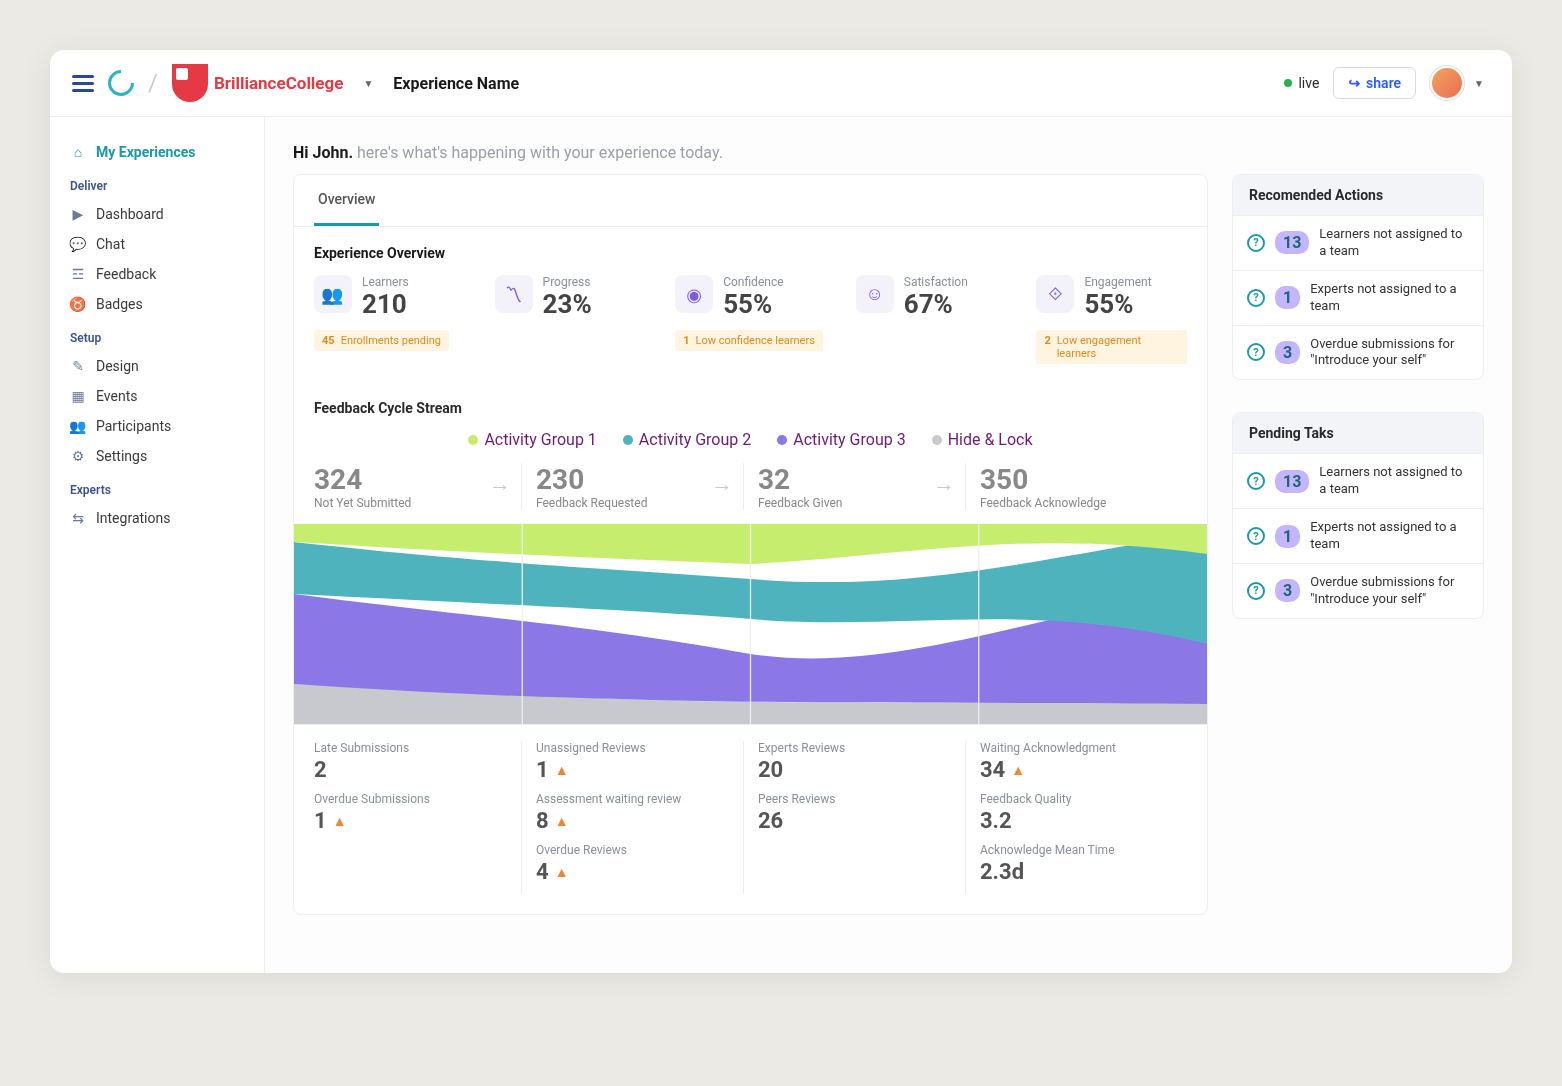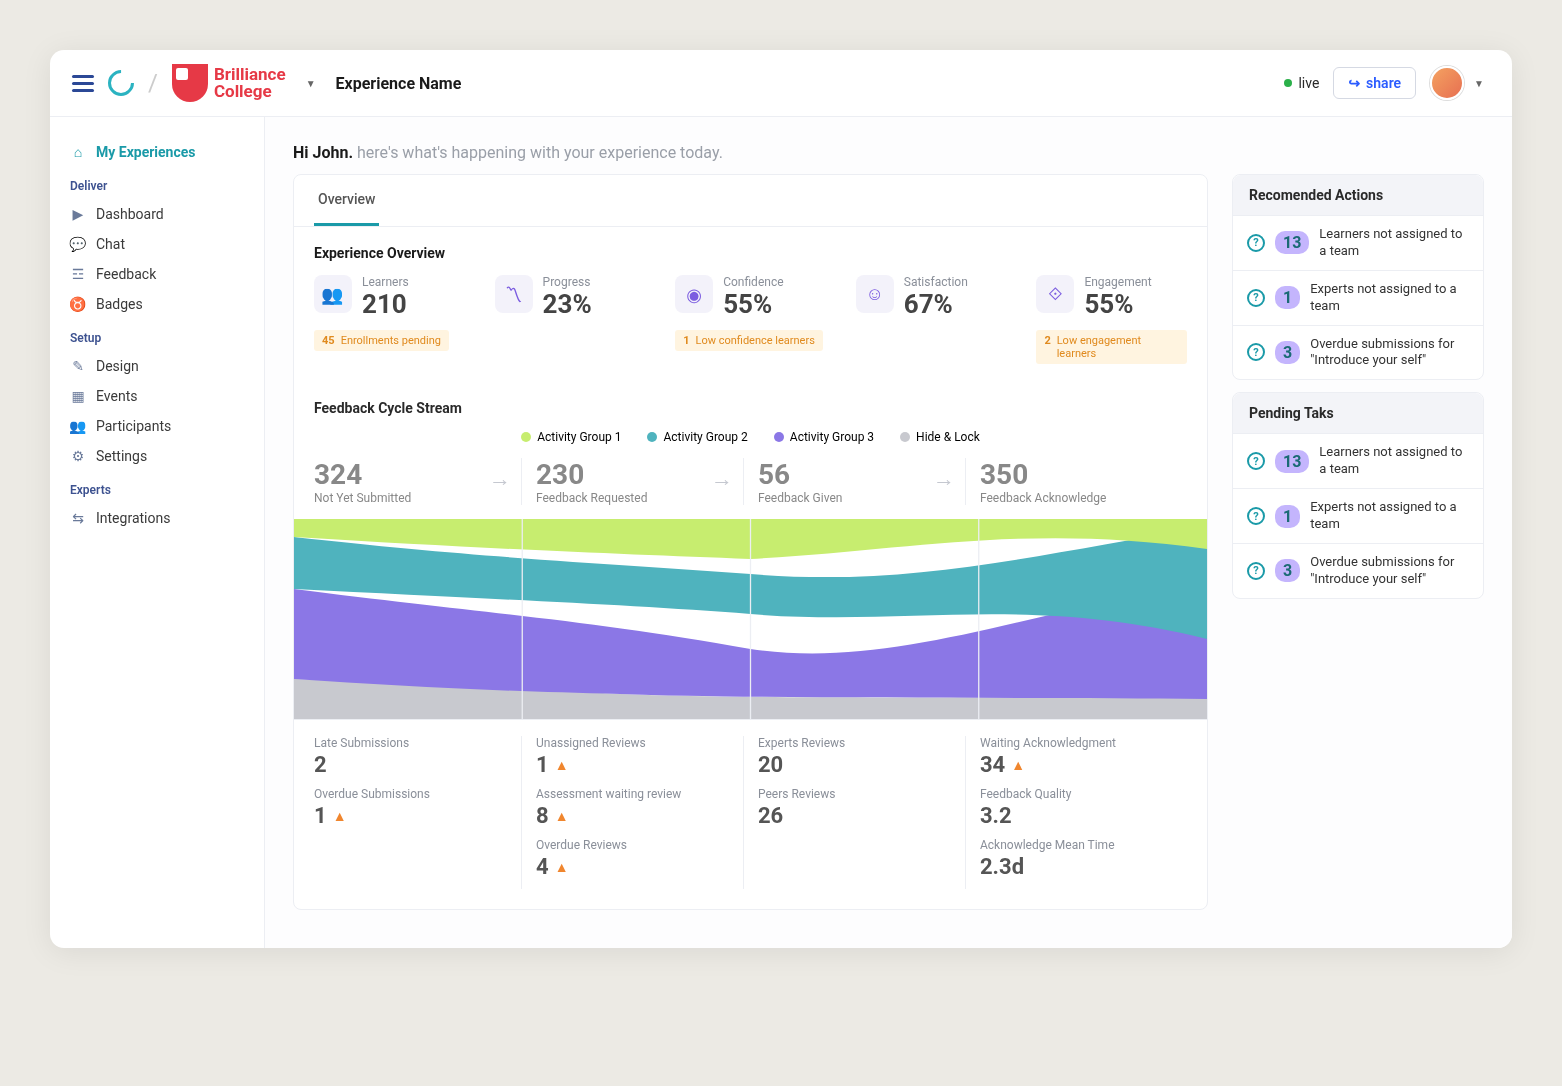--- a/index.html
+++ b/index.html
@@ -6,21 +6,21 @@
 body{background:#eceae4;padding:50px;color:#2a2a2a}
 .app{background:#fff;border-radius:14px;box-shadow:0 4px 30px rgba(0,0,0,.08);overflow:hidden;min-height:820px}
 .topbar{display:flex;align-items:center;padding:14px 22px;border-bottom:1px solid #eceef3;gap:14px}
 .ham{display:flex;flex-direction:column;gap:4px;cursor:pointer}
 .ham span{width:22px;height:3px;background:#2b4896;border-radius:2px}
 .swirl{width:26px;height:26px;border:3px solid #2bb3c1;border-radius:50%;border-top-color:transparent;transform:rotate(45deg)}
 .slash{color:#ccc;font-size:24px}
 .brand{display:flex;align-items:center;gap:6px}
 .shield{width:36px;height:38px;background:#e63946;border-radius:0 0 18px 18px;position:relative}
 .shield::before{content:"";position:absolute;top:4px;left:4px;width:12px;height:12px;background:#fff;border-radius:2px}
-.brand-txt{display:flex;flex-direction:column;line-height:1}
+.brand-txt{display:flex;flex-direction:row;line-height:1}
 .brand-txt b{color:#e63946;font-size:17px}
 .caret{color:#666;font-size:10px;margin:0 6px}
 .exp-name{font-weight:700;font-size:16px;color:#1a1a1a}
 .spacer{flex:1}
 .live{display:flex;align-items:center;gap:6px;font-size:14px}
 .dot{width:8px;height:8px;background:#2bb04a;border-radius:50%}
 .share-btn{border:1px solid #d5d9e3;border-radius:6px;padding:7px 14px;background:#fff;color:#2b5cff;font-weight:600;font-size:14px;display:flex;align-items:center;gap:6px;cursor:pointer}
 .avatar{width:34px;height:34px;border-radius:50%;background:linear-gradient(135deg,#f4a261,#e76f51);border:2px solid #fff;box-shadow:0 0 0 1px #ddd}
 .body{display:flex;min-height:760px}
 .sidebar{width:215px;border-right:1px solid #eceef3;padding:20px 10px}
@@ -29,36 +29,36 @@
 .nav-item .ico{width:16px;height:16px;display:inline-flex;align-items:center;justify-content:center;font-size:14px;color:#6a7a9a}
 .nav-item.active .ico{color:#1a9aa8}
 .nav-section{font-size:12px;color:#3d5290;font-weight:600;padding:12px 10px 6px}
 .main{flex:1;padding:26px 28px;background:#fdfdfe}
 .greeting{font-size:16px;margin-bottom:12px}
 .greeting b{color:#1a1a1a;font-weight:700}
 .greeting span{color:#9a9fa8}
 .content-row{display:flex;gap:24px}
 .center{flex:1}
 .right{width:252px}
-.card{background:#fff;border:1px solid #eceef3;border-radius:8px;margin-bottom:12px}
+.card{background:#fff;border:1px solid #eceef3;border-radius:8px;margin-bottom:32px}
 .tabs{border-bottom:1px solid #eceef3;padding:0 20px}
 .tab{display:inline-block;padding:16px 4px;font-size:14px;color:#555;border-bottom:3px solid #1a9aa8;font-weight:500}
 .section-title{font-weight:700;font-size:14px;padding:18px 20px 14px;color:#1a1a1a}
 .metrics{display:flex;padding:0 20px 10px;gap:30px}
 .metric{flex:1}
 .metric-top{display:flex;align-items:flex-start;gap:10px}
 .ico-box{width:38px;height:38px;background:#f3f2fa;border-radius:8px;display:flex;align-items:center;justify-content:center;font-size:18px;color:#7b5ce0}
 .metric-label{font-size:12px;color:#8a8f99}
 .metric-val{font-size:26px;font-weight:700;color:#444}
 .alert-strip{display:flex;padding:0 20px 18px;gap:30px}
 .alert-strip>div{flex:1}
 .alert{background:#fff4e0;color:#e08a1e;font-size:11px;padding:4px 8px;border-radius:3px;display:inline-flex;gap:6px}
 .alert b{font-weight:700}
 .fcs-head{padding:18px 20px 6px;font-weight:700;font-size:14px}
-.legend{display:flex;gap:26px;justify-content:center;padding:8px 0 14px;font-size:12px;color:#000000}
+.legend{display:flex;gap:26px;justify-content:center;padding:8px 0 14px;font-size:16px;color:#701a75}
 .legend span{display:flex;align-items:center;gap:6px}
 .lg{width:10px;height:10px;border-radius:50%}
 .stages{display:flex;padding:0 20px}
 .stage{flex:1;border-left:1px solid #eceef3;padding:0 14px;position:relative}
 .stage:first-child{border-left:none;padding-left:0}
 .stage-val{font-size:28px;font-weight:700;color:#888}
 .stage-lbl{font-size:12px;color:#888}
 .arrow{position:absolute;right:10px;top:8px;color:#c5c8d0;font-size:22px}
 .stream{height:200px;margin:14px 0 0;position:relative}
 .stream svg{width:100%;height:100%;display:block}
@@ -261,21 +261,21 @@
                   <div class="stage-val">324</div>
                   <div class="stage-lbl">Not Yet Submitted</div>
                   <span class="arrow">→</span>
                 </div>
               <div class="stage">
                   <div class="stage-val">230</div>
                   <div class="stage-lbl">Feedback Requested</div>
                   <span class="arrow">→</span>
                 </div>
               <div class="stage">
-                  <div class="stage-val">56</div>
+                  <div class="stage-val">32</div>
                   <div class="stage-lbl">Feedback Given</div>
                   <span class="arrow">→</span>
                 </div>
               <div class="stage">
                   <div class="stage-val">350</div>
                   <div class="stage-lbl">Feedback Acknowledge</div>
                 </div>
             </div>
             <div class="stream">
               <svg viewBox="0 0 700 200" preserveAspectRatio="none">

